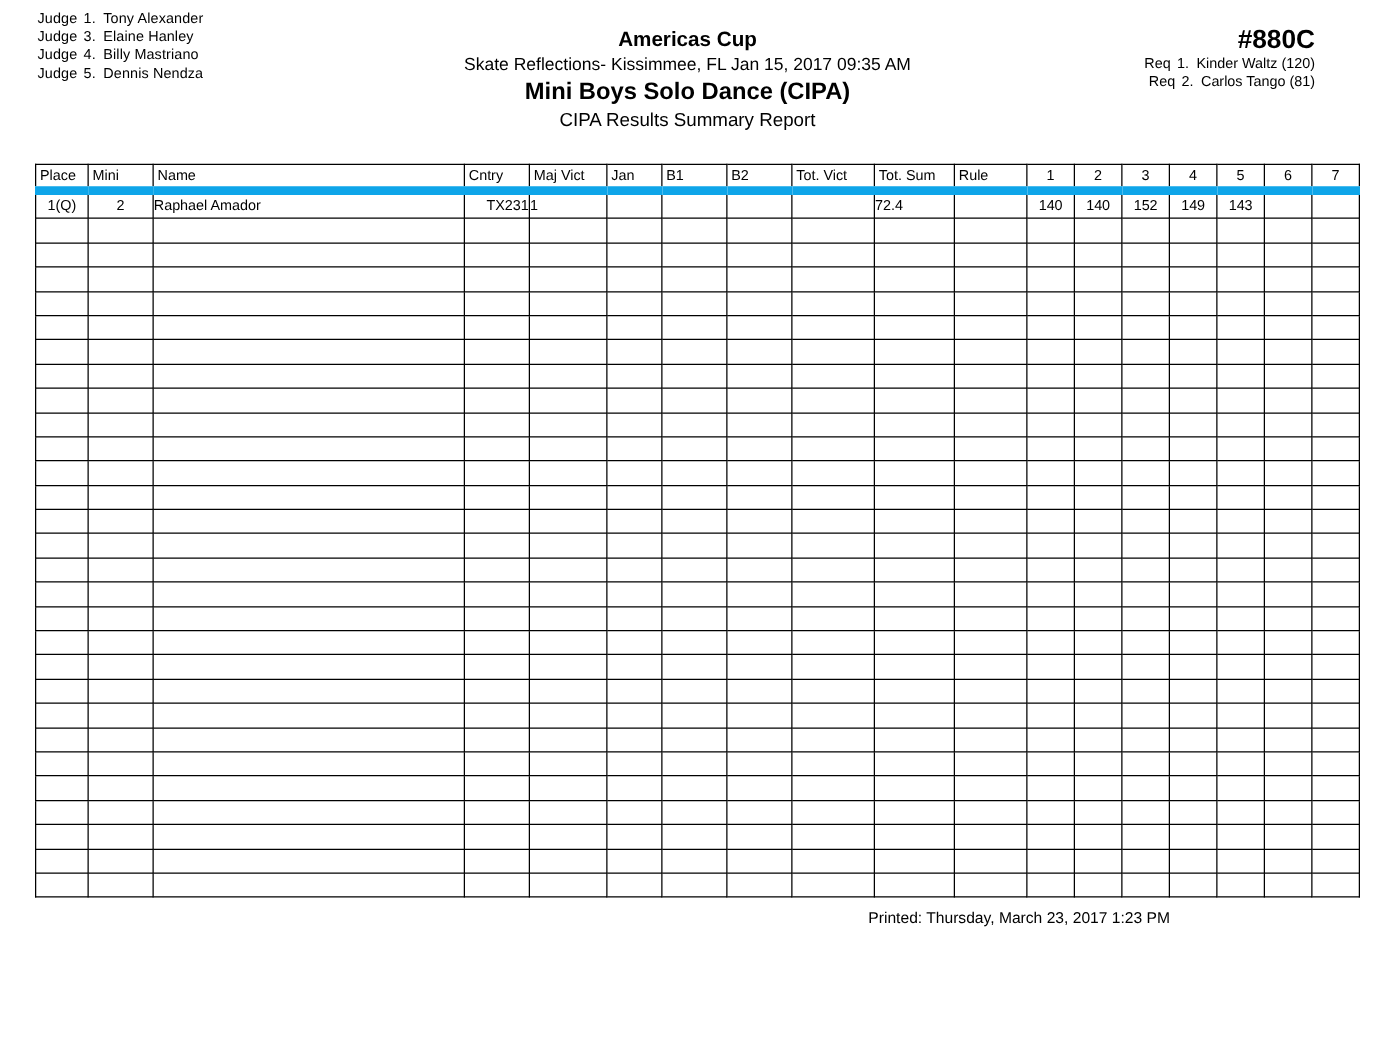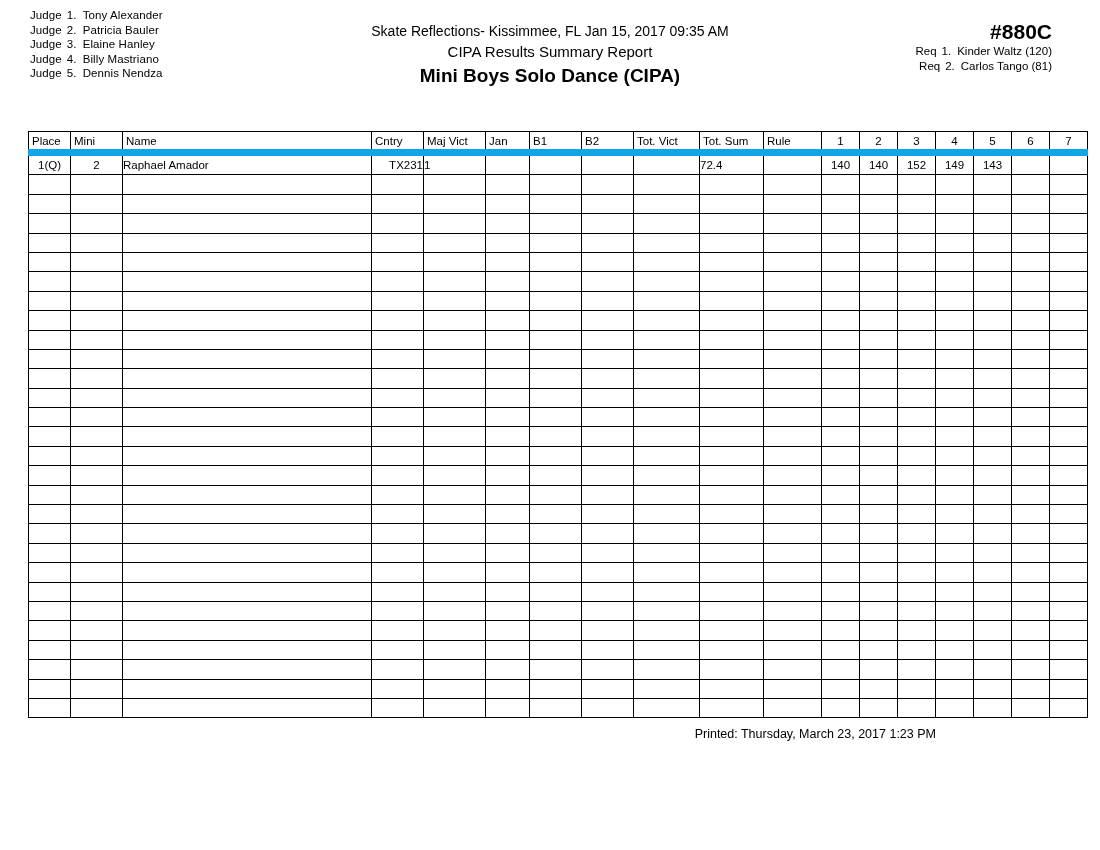--- a/index.html
+++ b/index.html
@@ -128,30 +128,30 @@
     padding-right: 112px;
     box-sizing: border-box;
     font-size: 12.5px;
   }
 </style>
 </head>
 <body>
 
 <div id="judges-panel">
     <div class="judge-row"><span class="jlabel">Judge</span><span class="jnum">1.</span><span class="jname">Tony Alexander</span></div>
-    <div class="judge-row"><span class="jlabel">Judge</span><span class="jnum">2.</span><span class="jname">Patricia Bauler</span></div>
     <div class="judge-row"><span class="jlabel">Judge</span><span class="jnum">3.</span><span class="jname">Elaine Hanley</span></div>
     <div class="judge-row"><span class="jlabel">Judge</span><span class="jnum">4.</span><span class="jname">Billy Mastriano</span></div>
     <div class="judge-row"><span class="jlabel">Judge</span><span class="jnum">5.</span><span class="jname">Dennis Nendza</span></div>
   </div>
 
 <div id="title-block">
+  <div id="event-name">Americas Cup</div>
   <div id="venue-line">Skate Reflections- Kissimmee, FL  Jan 15, 2017  09:35 AM</div>
+  <div id="division-title">Mini Boys Solo Dance (CIPA)</div>
   <div id="report-subtitle">CIPA Results Summary Report</div>
-  <div id="division-title">Mini Boys Solo Dance (CIPA)</div>
 </div>
 
 <div id="event-meta">
   <div id="event-code">#880C</div>
   <div id="requirements-list">
       <div class="req-row"><span class="rlabel">Req</span><span class="rnum">1.</span><span class="rname">Kinder Waltz (120)</span></div>
       <div class="req-row"><span class="rlabel">Req</span><span class="rnum">2.</span><span class="rname">Carlos Tango (81)</span></div>
     </div>
 </div>
 

